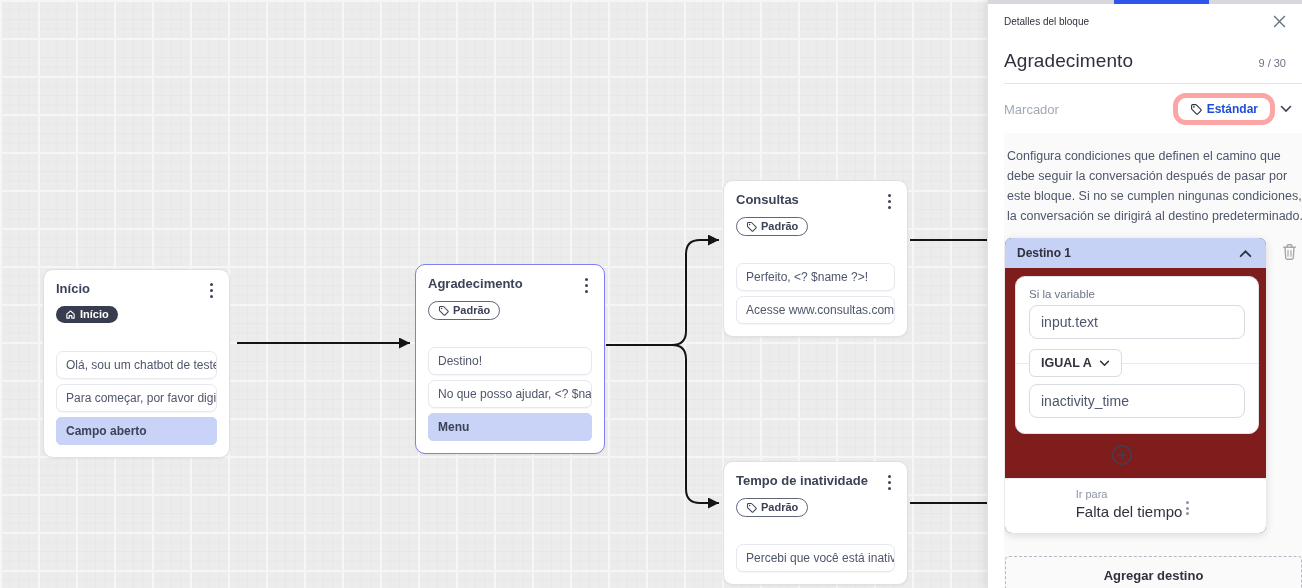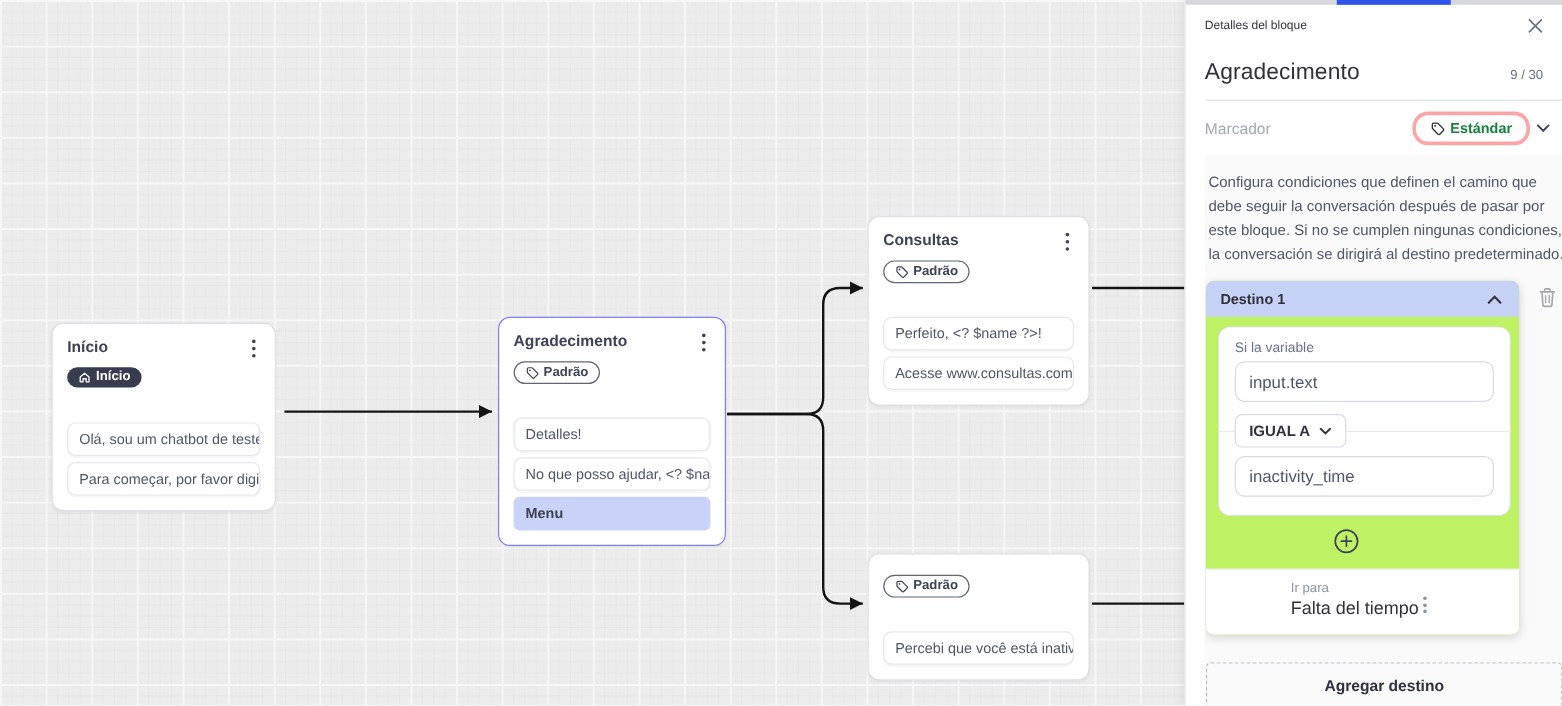--- a/index.html
+++ b/index.html
@@ -43,35 +43,35 @@
   .panel-header { display:flex; justify-content:space-between; align-items:center; padding:9px 14px 0 16px; flex:none; }
   .panel-header-title { font-size:10px; color:#30313d; }
   .close-btn { cursor:pointer; display:flex; padding:2px; }
   .block-title-row { display:flex; justify-content:space-between; align-items:baseline; padding:20px 16px 0; flex:none; }
   .block-title { font-size:19px; font-weight:500; color:#30313d; letter-spacing:.1px; }
   .counter { font-size:11px; color:#697386; }
   .title-divider { border-bottom:1px solid #e4e5ea; margin:11px 0 0 16px; flex:none; }
   .marker-row { display:flex; justify-content:space-between; align-items:center; padding:9px 10px 8px 16px; flex:none; }
   .marker-label { font-size:13px; color:#a2a9b6; }
   .marker-right { display:flex; align-items:center; gap:5px; }
-  .pill { display:inline-flex; align-items:center; gap:5px; border:3px solid #fca5a5; border-radius:13px;
-    padding:4px 12px; font-size:12px; font-weight:bold; color:#15803d; background:#fff; cursor:pointer; }
+  .pill { display:inline-flex; align-items:center; gap:5px; border:5px solid #fca5a5; border-radius:13px;
+    padding:4px 12px; font-size:12px; font-weight:bold; color:#1d4ed8; background:#fff; cursor:pointer; }
   .tabs { display:flex; align-items:stretch; gap:26px; padding:0 0 0 26px; border-bottom:1px solid #e6e7ec;
     position:relative; height:33px; flex:none; }
   .tab { display:flex; align-items:center; gap:6px; font-size:13px; font-weight:bold; color:#3c4257;
     cursor:pointer; position:relative; }
   .tab.active::after { content:""; position:absolute; left:-6px; right:-6px; bottom:-1px; height:3px; background:#2f54eb; }
   .tab-badge { background:#dbe1fb; color:#3d53e3; font-size:11px; font-weight:bold; min-width:17px; height:17px;
     border-radius:50%; display:inline-flex; align-items:center; justify-content:center; }
   .tabs .kebab { position:absolute; right:12px; top:8px; color:#3b5bdb; }
   .panel-content { flex:1; background:#fafafb; overflow:hidden; padding-top:13px;margin-left:16px; }
   .description { margin:0 12px 0 3px; font-size:12.5px; line-height:20px; color:#4f566b; width:300px; }
 
   .dest-wrap { position:relative; margin:12px 36px 0 1px; }
-  .dest-block { border-radius:7px; background:#bef264; box-shadow:0 2px 8px rgba(0,0,0,0.14); overflow:hidden; }
+  .dest-block { border-radius:7px; background:#7f1d1d; box-shadow:0 2px 8px rgba(0,0,0,0.14); overflow:hidden; }
   .dest-header { background:#c5d2f5; display:flex; justify-content:space-between; align-items:center;
     padding:8px 14px 8px 12px; cursor:pointer; }
   .dest-header-title { font-size:12px; font-weight:bold; color:#30313d; }
   .trash-btn { position:absolute; right:-32px; top:5px; cursor:pointer; }
   .cond-card { margin:8px 10px 0 10px; width:244px; background:#fff; border:1px solid #e1e2e7; border-radius:10px;
     padding:11px 13px 15px; }
   .cond-label { font-size:11.5px; color:#697386; }
   .cond-input { margin-top:5px; width:100%; border:1px solid #d8dbe2; border-radius:8px; background:#fff;
     padding:8px 11px; font-size:14px; color:#4f566b; font-family:"Liberation Sans",sans-serif; }
   .op-row { position:relative; margin:10px 0 6px; height:29px; }
@@ -124,41 +124,42 @@
       </div>
       <span class="badge badge-dark">
         <svg width="11" height="11" viewBox="0 0 12 12">
           <path d="M2 5.6 L6 2.2 L10 5.6 V10 H7.4 V7.2 H4.6 V10 H2 Z" fill="none" stroke="#fff" stroke-width="1.2" stroke-linejoin="round"></path>
         </svg>
         <span>Início</span>
       </span>
       <div class="msgs">
         <div class="msg">Olá, sou um chatbot de teste!</div>
         <div class="msg">Para começar, por favor digite o ...</div>
+        <div class="msg action">Campo aberto</div>
       </div>
     </div>
 
     <div class="node selected" style="left:415px; top:264px; width:190px;">
       <div class="node-head">
         <span class="node-title">Agradecimento</span>
         <span class="kebab">
             <i></i>
             <i></i>
             <i></i>
           </span>
       </div>
       <span class="badge badge-outline">
         <svg width="11" height="11" viewBox="0 0 12 12">
           <path d="M10.8 6.4 L6.3 1.9 C6.1 1.7 5.9 1.6 5.6 1.6 H2.6 C2 1.6 1.6 2 1.6 2.6 V5.6 C1.6 5.9 1.7 6.1 1.9 6.3 L6.4 10.8 C6.8 11.2 7.4 11.2 7.8 10.8 L10.8 7.8 C11.2 7.4 11.2 6.8 10.8 6.4 Z" fill="none" stroke="#3c4257" stroke-width="1.1"></path>
           <circle cx="3.9" cy="3.9" r="0.8" fill="#3c4257"></circle>
         </svg>
         <span>Padrão</span>
       </span>
       <div class="msgs">
-        <div class="msg">Detalles!</div>
+        <div class="msg">Destino!</div>
         <div class="msg">No que posso ajudar, &lt;? $name ...</div>
         <div class="msg action">Menu</div>
       </div>
     </div>
 
     <div class="node" style="left:723px; top:180px; width:185px;">
       <div class="node-head">
         <span class="node-title">Consultas</span>
         <span class="kebab">
             <i></i>
@@ -173,20 +174,28 @@
         </svg>
         <span>Padrão</span>
       </span>
       <div class="msgs">
         <div class="msg">Perfeito, &lt;? $name ?&gt;!</div>
         <div class="msg">Acesse www.consultas.com par...</div>
       </div>
     </div>
 
     <div class="node" style="left:723px; top:461px; width:185px;">
+      <div class="node-head">
+        <span class="node-title">Tempo de inatividade</span>
+        <span class="kebab">
+            <i></i>
+            <i></i>
+            <i></i>
+          </span>
+      </div>
       <span class="badge badge-outline">
         <svg width="11" height="11" viewBox="0 0 12 12">
           <path d="M10.8 6.4 L6.3 1.9 C6.1 1.7 5.9 1.6 5.6 1.6 H2.6 C2 1.6 1.6 2 1.6 2.6 V5.6 C1.6 5.9 1.7 6.1 1.9 6.3 L6.4 10.8 C6.8 11.2 7.4 11.2 7.8 10.8 L10.8 7.8 C11.2 7.4 11.2 6.8 10.8 6.4 Z" fill="none" stroke="#3c4257" stroke-width="1.1"></path>
           <circle cx="3.9" cy="3.9" r="0.8" fill="#3c4257"></circle>
         </svg>
         <span>Padrão</span>
       </span>
       <div class="msgs">
         <div class="msg">Percebi que você está inativo. C...</div>
       </div>

